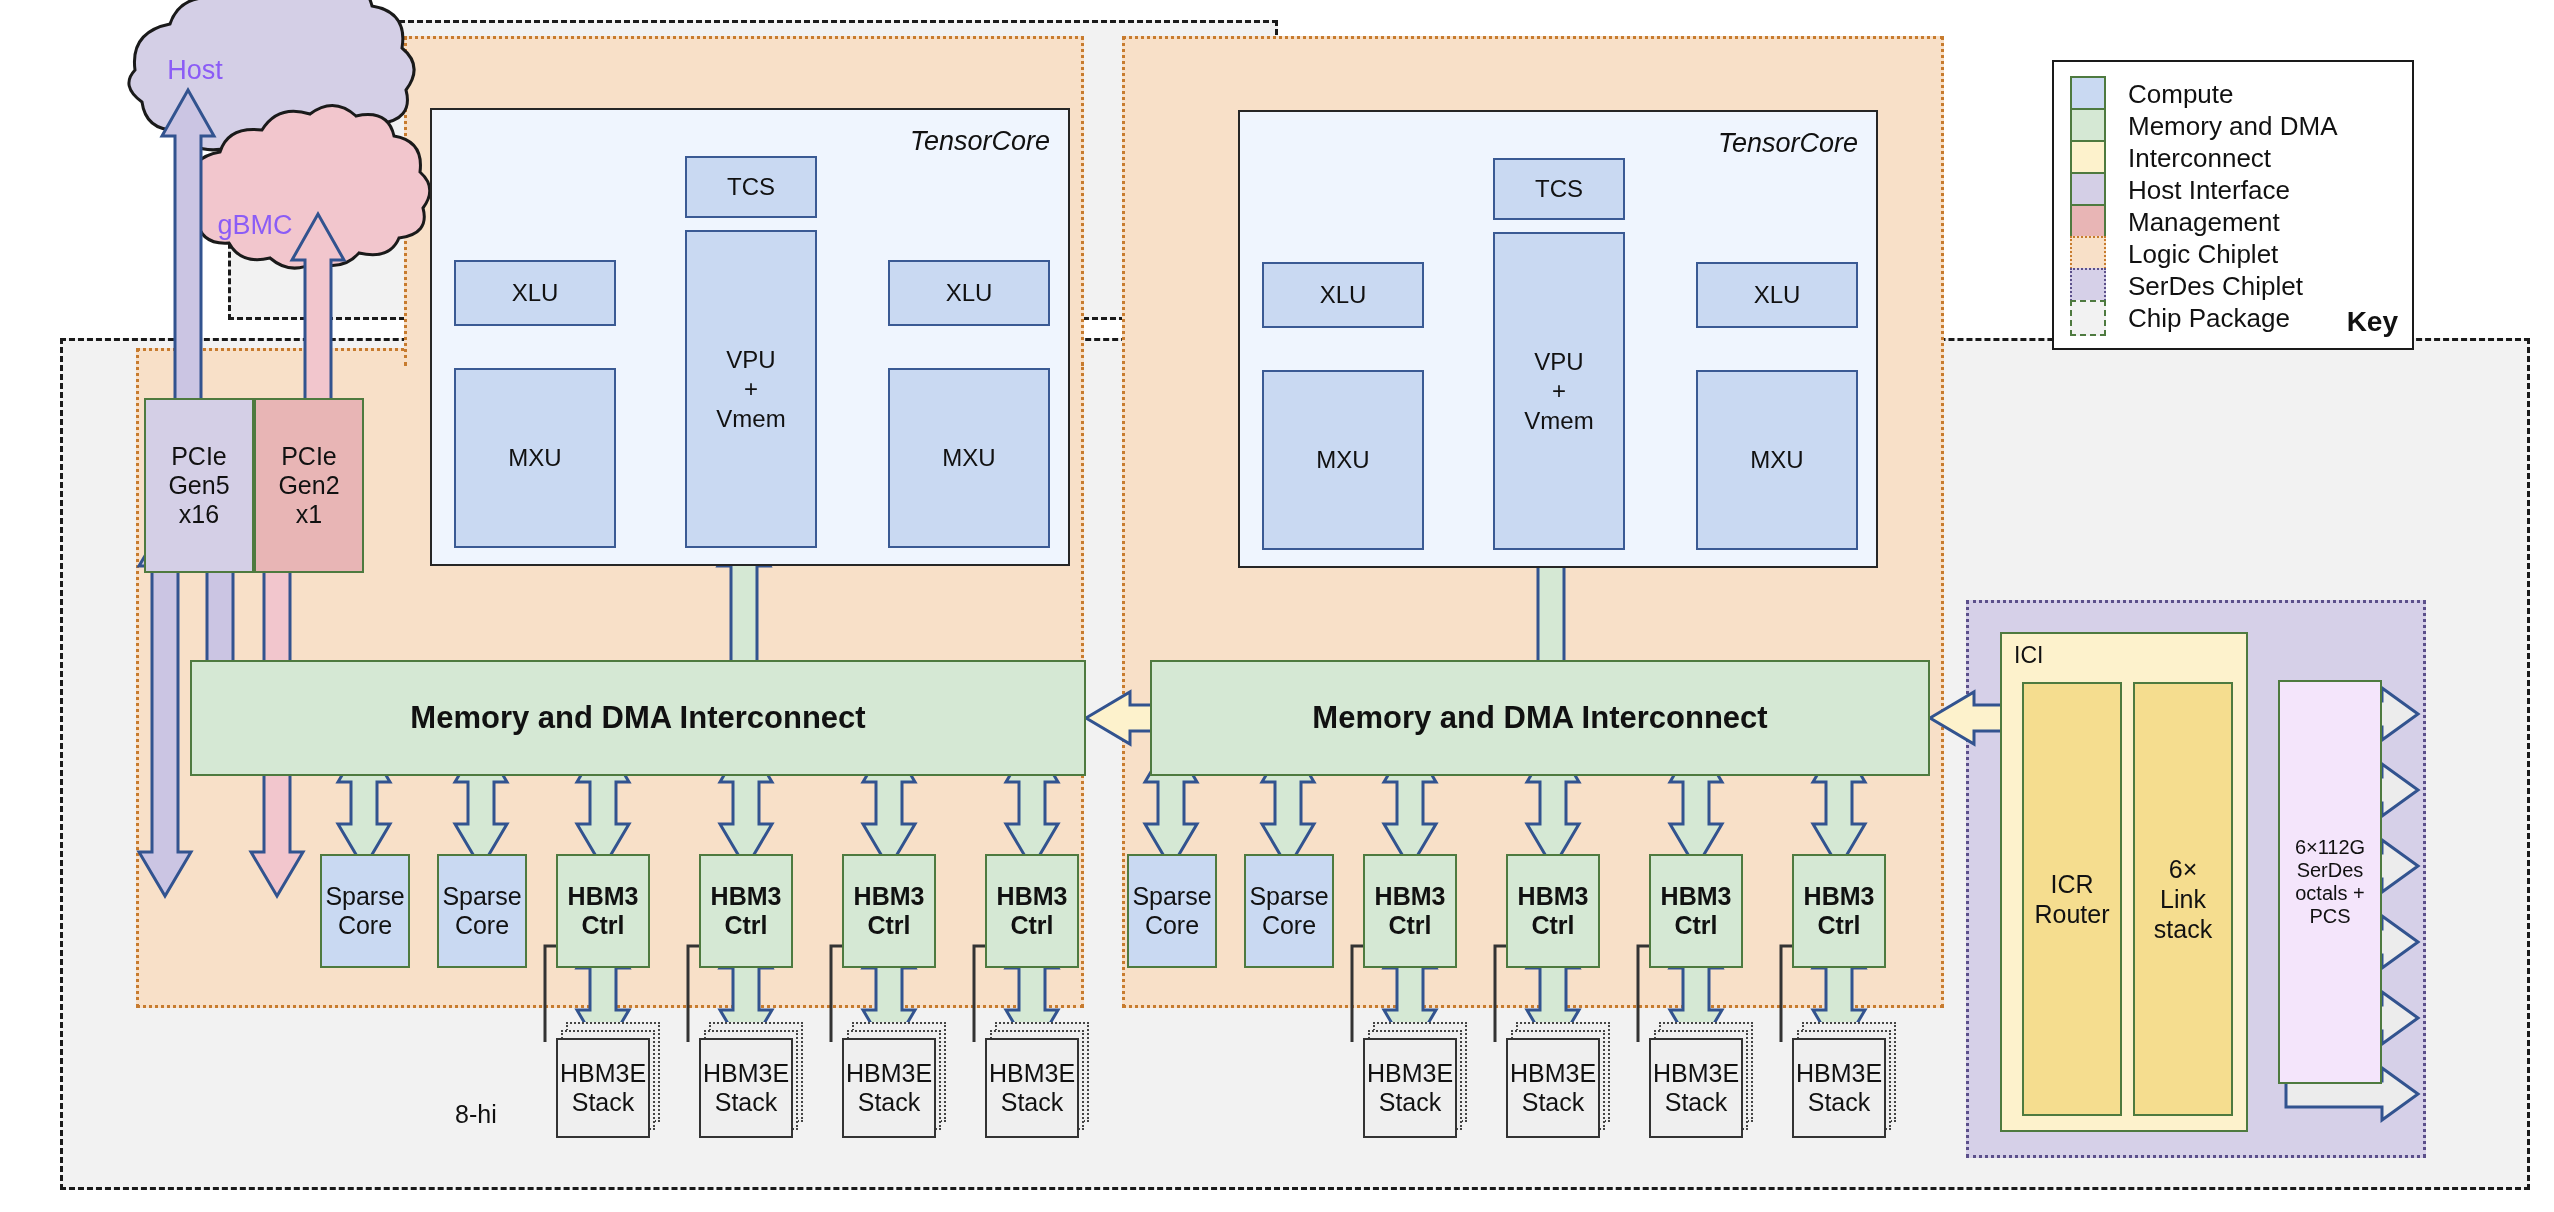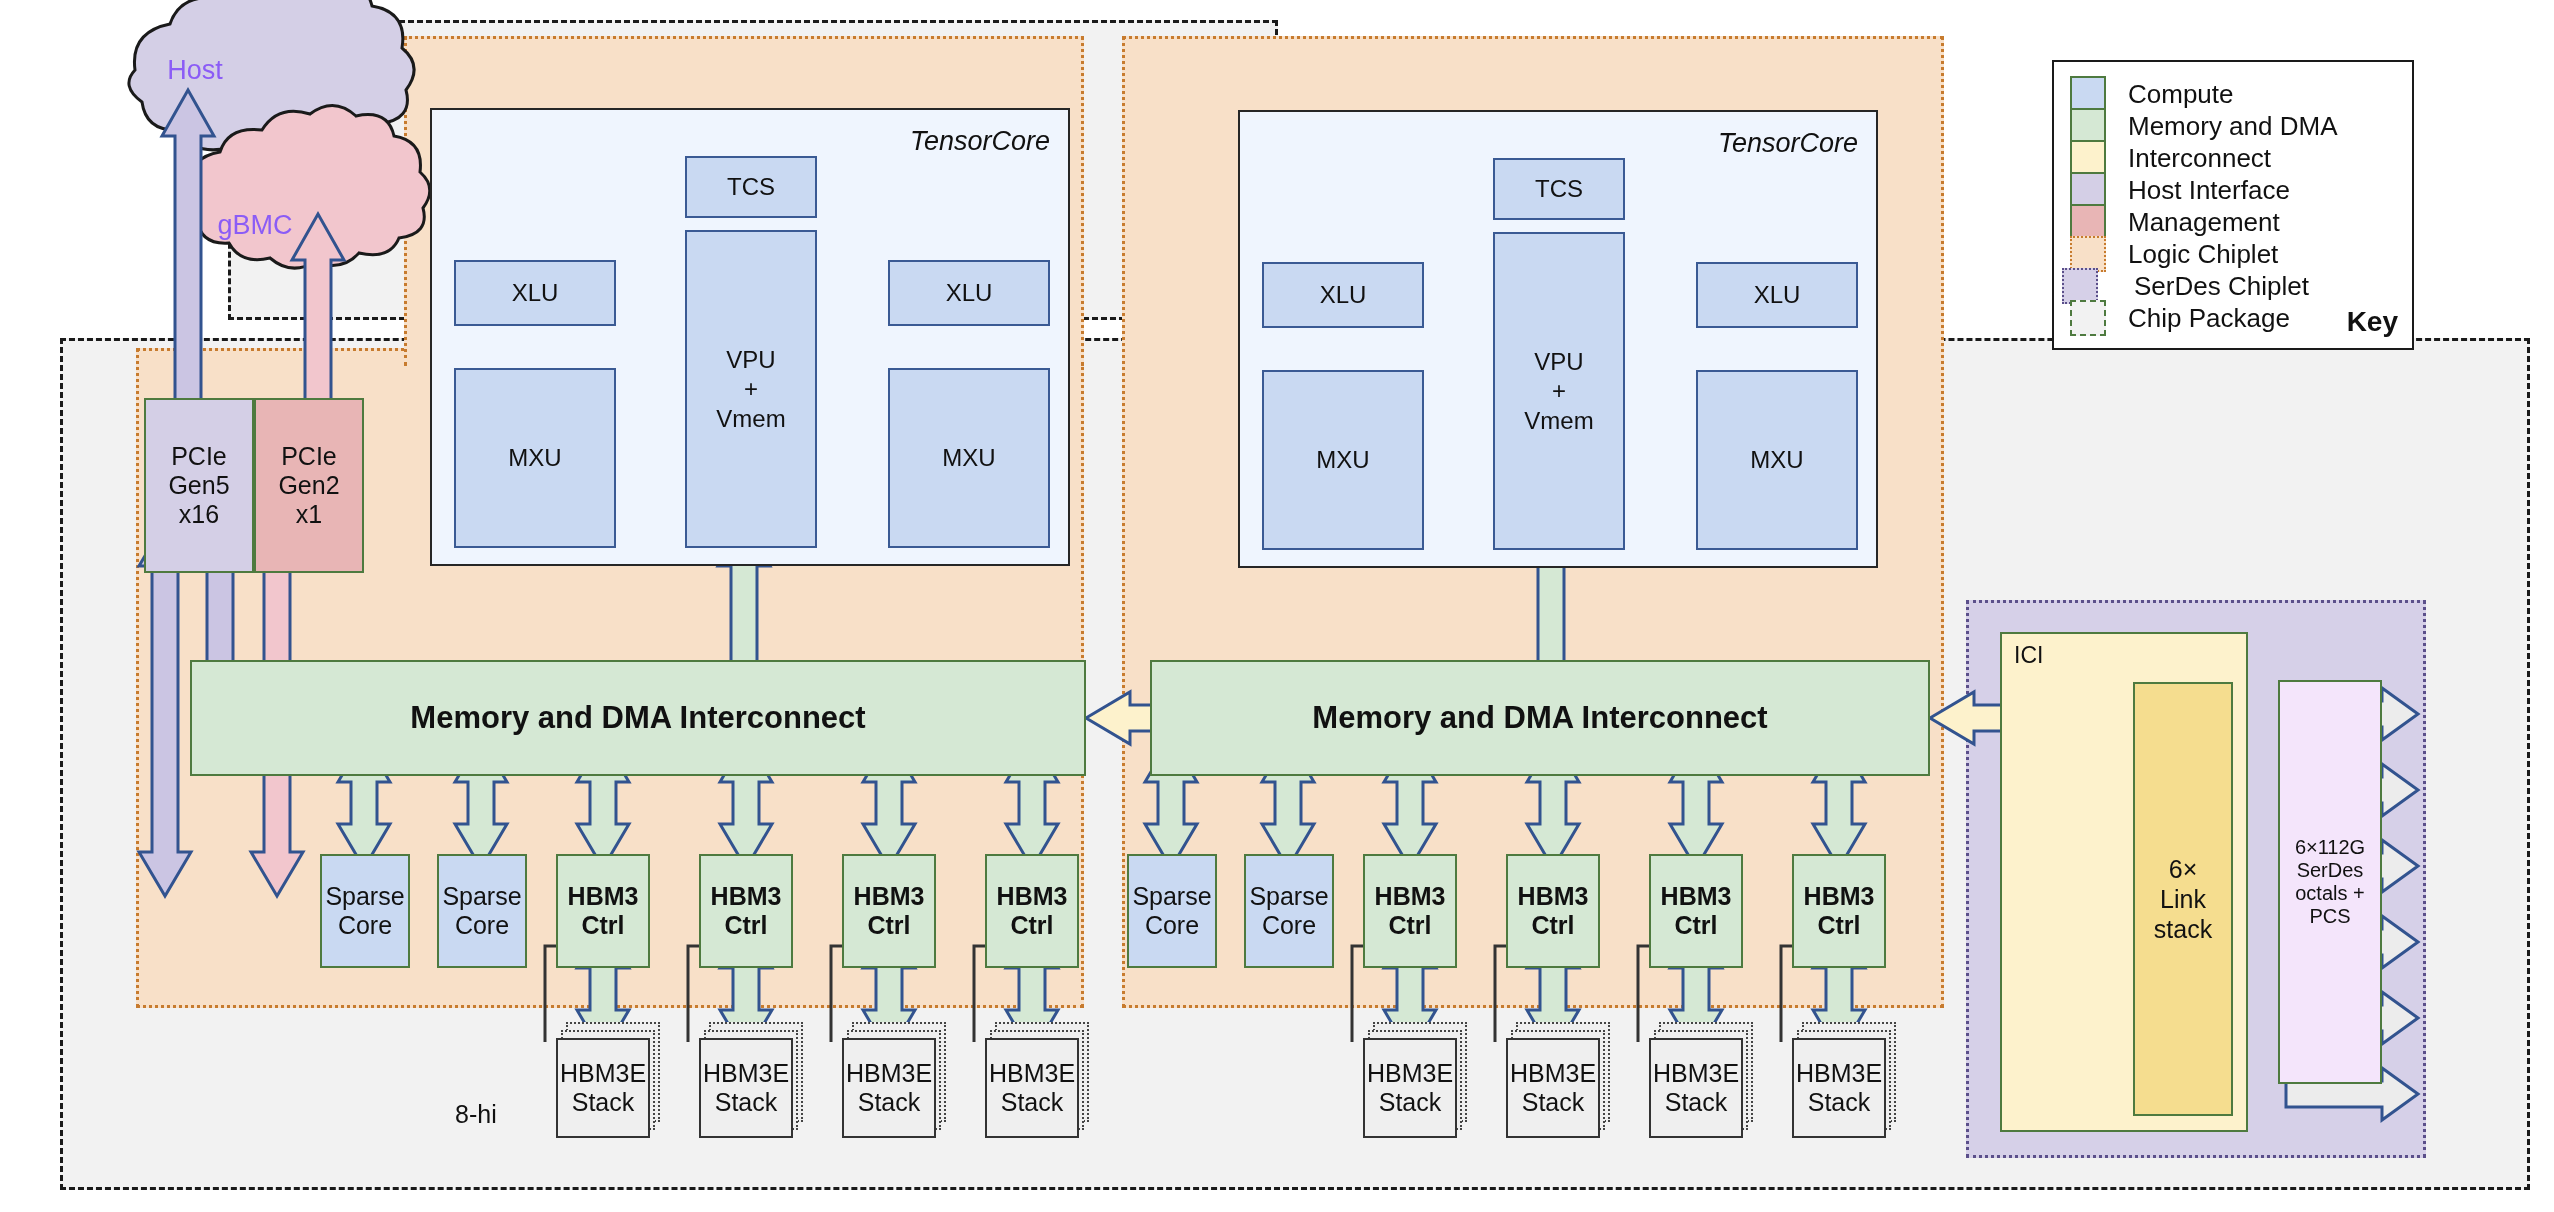--- a/index.html
+++ b/index.html
@@ -410,20 +410,22 @@
     <div class="abs" style="left:10px; top:-16px; width:94px; height:100px; border:2px dotted #444; background:#efefef;"></div>
     <div class="abs" style="left:5px; top:-8px; width:94px; height:100px; border:2px dotted #444; background:#efefef;"></div>
     <div class="abs blk pkgstack" style="left:0px; top:0px; width:94px; height:100px;">HBM3E
 Stack</div>
   </div>
 
   <div class="plain-label" style="left:455px; top:1100px;">8-hi</div>
 
   <div class="ici-box" style="left:2000px; top:632px; width:248px; height:500px;">
     <div class="ici-label" style="left:12px; top:8px;">ICI</div>
+    <div class="ici-col" style="left:20px; top:48px; width:100px; height:434px;">ICR
+Router</div>
     <div class="ici-col" style="left:131px; top:48px; width:100px; height:434px;">6×
 Link
 stack</div>
   </div>
 
   <div class="abs blk serdesbox" style="left:2278px; top:680px; width:104px; height:404px; font-size:20px;">6×112G
 SerDes
 octals +
 PCS</div>
 
@@ -445,21 +447,21 @@
       <span class="legend-text">Host Interface</span>
     </div>
     <div class="legend-row" style="left:16px; top:142px;">
       <span class="legend-swatch" style="background:#e8b5b5;"></span>
       <span class="legend-text">Management</span>
     </div>
     <div class="legend-row" style="left:16px; top:174px;">
       <span class="legend-swatch dotted-o"></span>
       <span class="legend-text">Logic Chiplet</span>
     </div>
-    <div class="legend-row" style="left:8px; top:206px;gap:14px;">
+    <div class="legend-row" style="left:16px; top:206px;">
       <span class="legend-swatch dotted-p"></span>
       <span class="legend-text">SerDes Chiplet</span>
     </div>
     <div class="legend-row" style="left:16px; top:238px;">
       <span class="legend-swatch dashed-k"></span>
       <span class="legend-text">Chip Package</span>
     </div>
     <div class="legend-key" style="right:14px; bottom:10px;">Key</div>
   </div>
 

